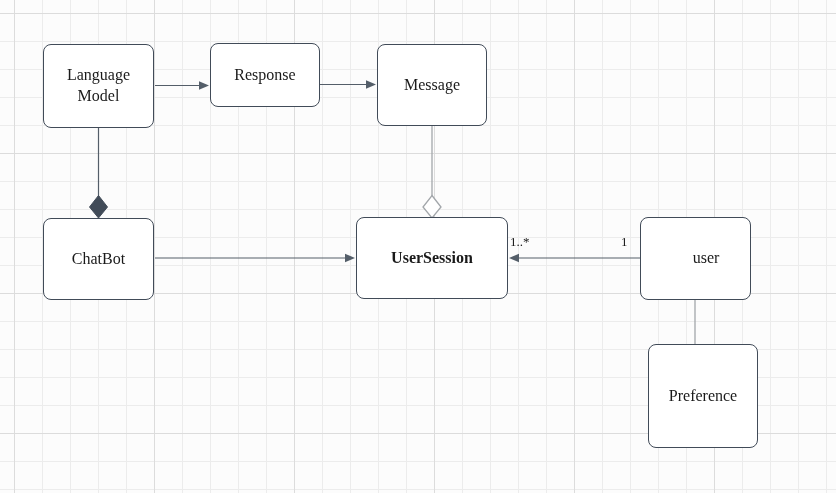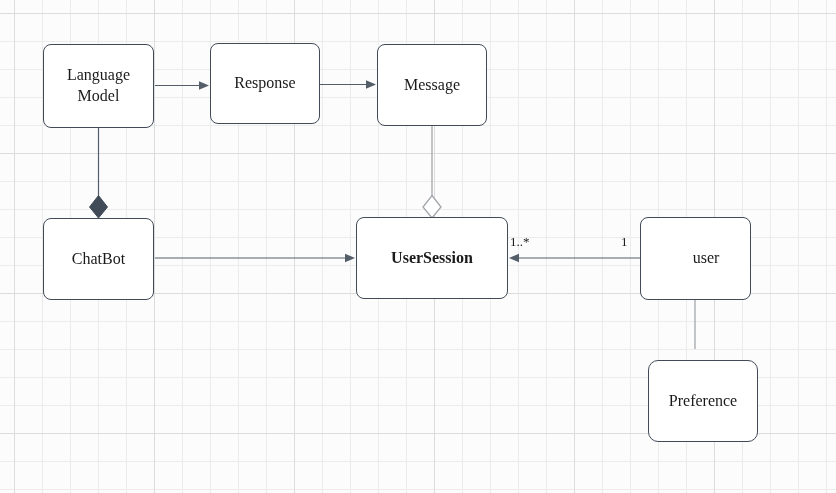--- a/index.html
+++ b/index.html
@@ -49,26 +49,26 @@
     align-items: center;
     justify-content: center;
     text-align: center;
     color: var(--text);
     font-size: 16px;
     line-height: 1.3;
     cursor: default;
   }
   #n-language-model { left: 43px;  top: 44px;  width: 111px; height: 84px; }
   #n-language-model .label { max-width: 84px; }
-  #n-response       { left: 210px; top: 43px;  width: 110px; height: 81px; }
+  #n-response       { left: 210px; top: 43px;  width: 110px; height: 64px; }
   #n-message        { left: 377px; top: 44px;  width: 110px; height: 82px; }
   #n-chatbot        { left: 43px;  top: 218px; width: 111px; height: 82px; font-family: Liberation Serif, serif; }
   #n-user-session   { left: 356px; top: 217px; width: 152px; height: 82px; font-weight: bold; }
   #n-user           { left: 640px; top: 217px; width: 111px; height: 83px; padding-left: 21px; }
-  #n-preference     { left: 648px; top: 360px; width: 110px; height: 82px; border-radius: 10px; }
+  #n-preference     { left: 648px; top: 344px; width: 110px; height: 104px; }
   .mult {
     position: absolute;
     color: var(--text);
     font-size: 13px;
     line-height: 1;
     white-space: nowrap;
   }
   #mult-target { left: 510px; top: 235px; }
   #mult-source { left: 621px; top: 235px; }
 </style>

